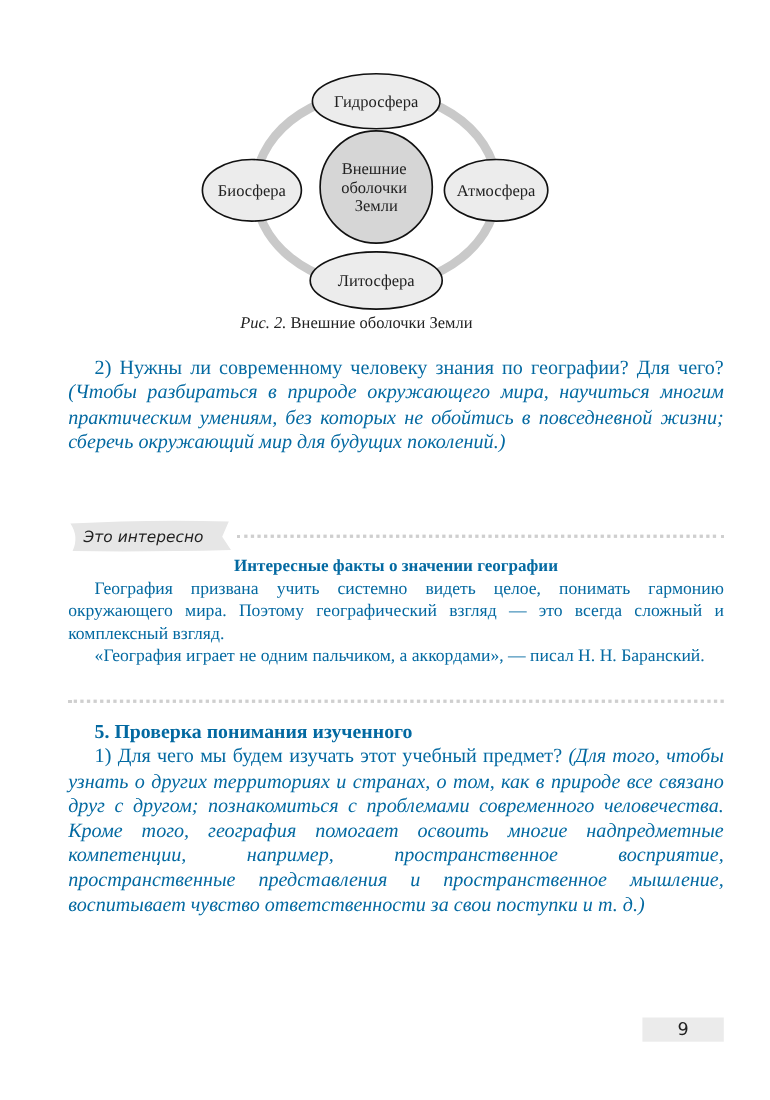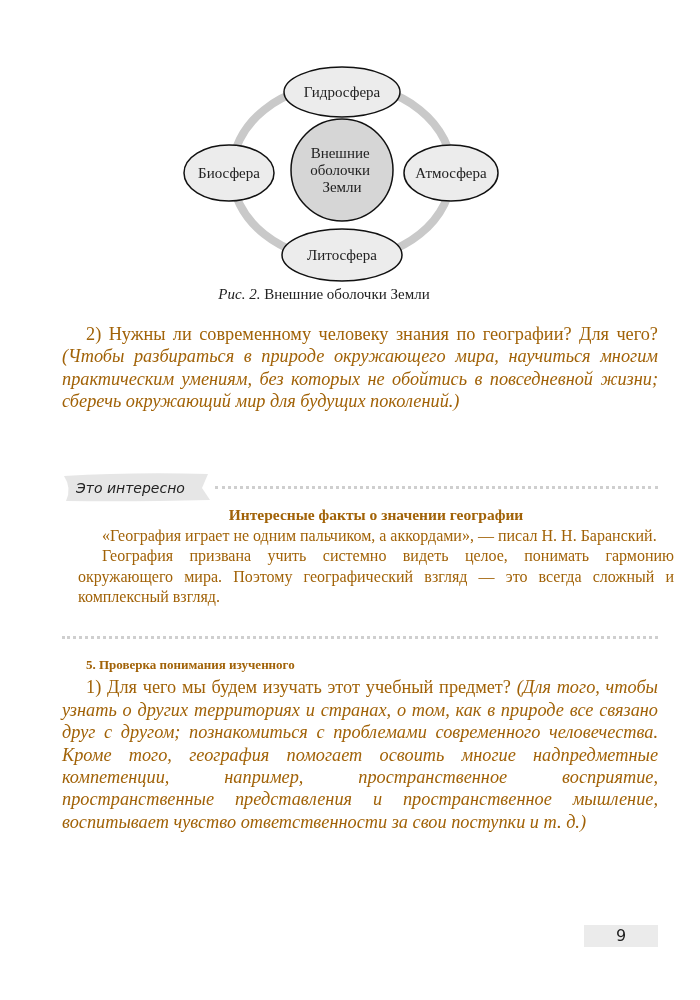--- a/index.html
+++ b/index.html
@@ -3,27 +3,27 @@
 <meta charset="utf-8">
 <style>
   html, body { margin: 0; padding: 0; background: #ffffff; }
   body { width: 700px; height: 1000px; position: relative; overflow: hidden;
          font-family: "Liberation Serif", "DejaVu Serif", serif; color: #222; }
   .diagram { position: absolute; left: 0; top: 0; width: 700px; height: 320px; }
   .caption { position: absolute; top: 286px; left: 0; width: 648px; text-align: center;
              font-size: 15px; color: #222; }
   .caption i { font-style: italic; }
   .text { position: absolute; left: 62px; width: 596px; font-size: 18.3px; line-height: 22.4px;
-          text-align: justify; color: #a16207; }
+          text-align: justify; color: #0369a1; }
   .p { margin: 0; }
   .indent { text-indent: 24px; }
   .it { font-style: italic; }
   .b { font-weight: bold; }
   .box-title { text-align: center; font-weight: bold; font-size: 15.5px; margin: 0; }
-  .small { font-size: 16px; line-height: 20.5px; margin-left: 16px; }
+  .small { font-size: 16px; line-height: 20.5px; }
   .dots { position: absolute; height: 0; border-top: 3px dotted #cfcfcf; }
   .banner { position: absolute; left: 62px; top: 472px; width: 150px; height: 30px; }
   .page-num { position: absolute; left: 584px; top: 925px; width: 74px; height: 22px;
               background: #ebebeb; text-align: center; font-family: "DejaVu Sans", sans-serif;
               font-size: 16px; line-height: 22px; color: #222; }
 </style>
 </head>
 <body>
 
 <svg class="diagram" viewBox="0 0 700 320">
@@ -59,25 +59,25 @@
 </div>
 
 <svg class="banner" viewBox="0 0 150 30">
   <path d="M2 4 Q70 0 146 2 L140 16 L148 28 Q70 30 4 29 Q10 16 2 4 Z" fill="#e6e6e6"></path>
   <text x="14" y="21" font-family="DejaVu Sans, sans-serif" font-style="italic" font-size="14" fill="#222">Это интересно</text>
 </svg>
 <div class="dots" style="left:215px; top:486px; width:443px;"></div>
 
 <div class="text small" style="top:505px;">
   <p class="box-title">Интересные факты о значении географии</p>
+  <p class="p indent">География призвана учить системно видеть целое, понимать гармонию окружающего мира. Поэтому географический взгляд — это всегда сложный и комплексный взгляд.</p>
   <p class="p indent">«География играет не одним пальчиком, а аккордами», — писал Н. Н. Баранский.</p>
-  <p class="p indent">География призвана учить системно видеть целое, понимать гармонию окружающего мира. Поэтому географический взгляд — это всегда сложный и комплексный взгляд.</p>
 </div>
 <div class="dots" style="left:62px; top:636px; width:596px;"></div>
 
 <div class="text" style="top:654px;">
-  <p class="p indent b" style="font-size:13px;">5. Проверка понимания изученного</p>
+  <p class="p indent b" style="font-size:18px;">5. Проверка понимания изученного</p>
   <p class="p indent">
     <span>1) Для чего мы будем изучать этот учебный предмет? </span><span class="it">(Для того, чтобы узнать о других территориях и странах, о том, как в природе все связано друг с другом; познакомиться с проблемами современного человечества. Кроме того, география помогает освоить многие надпредметные компетенции, например, пространственное восприятие, пространственные представления и пространственное мышление, воспитывает чувство ответственности за свои поступки и т. д.)</span>
   </p>
 </div>
 
 <div class="page-num">9</div>
 
 </body></html>

